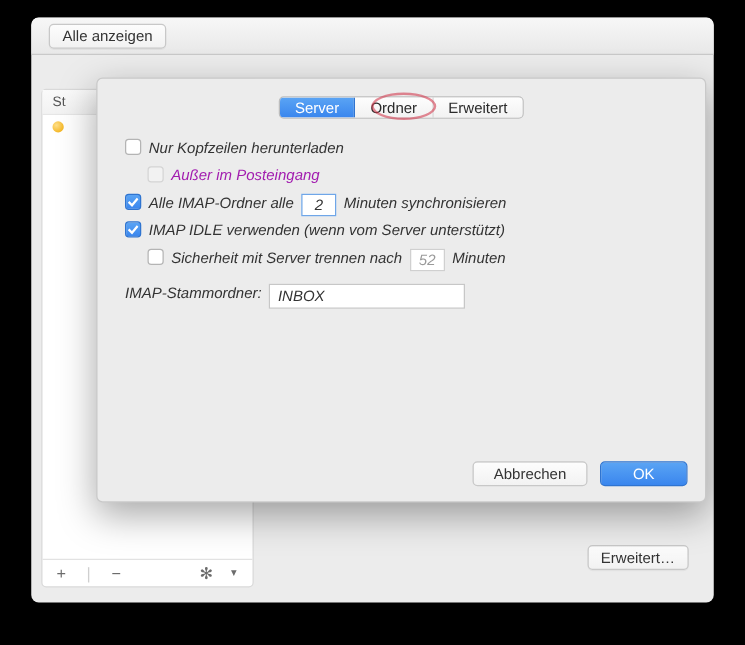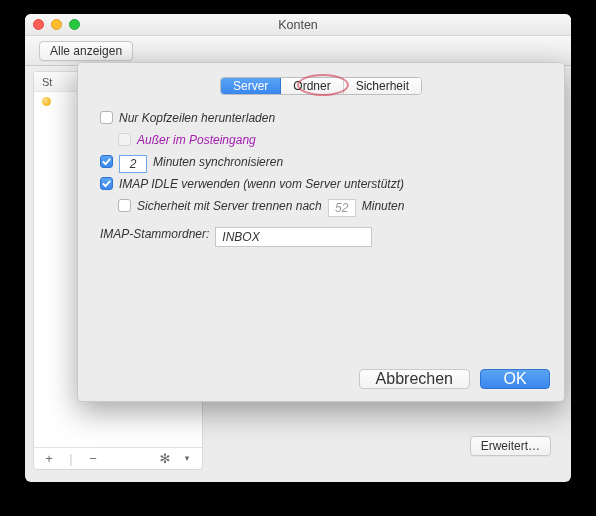--- a/index.html
+++ b/index.html
@@ -211,47 +211,39 @@
   }
   .sheet-footer {
     position: absolute;
     right: 14px; bottom: 12px;
     display: flex; gap: 10px;
   }
   .btn {
     height: 20px;
     border-radius: 4px;
     padding: 0 16px;
-    font-size: 16px;
+    font-size: 12px;
     display: inline-flex; align-items: center; justify-content: center;
     min-width: 70px;
   }
   .btn.secondary {
     background: linear-gradient(#fdfdfd,#f2f2f2);
     border: 1px solid #c8c8c8;
     color: #333;
   }
   .btn.primary {
     background: linear-gradient(#5aa4f4,#3a86ee);
     border: 1px solid #2f74d0;
     color: #fff;
   }
 </style>
 </head>
 <body>
 
 <div class="window">
-  <div class="titlebar">
-    <div class="traffic">
-      <div class="dot red"></div>
-      <div class="dot yel"></div>
-      <div class="dot grn"></div>
-    </div>
-    <span>Konten</span>
-  </div>
 
   <div class="toolbar">
     <div class="macbtn">
       <span>Alle anzeigen</span>
     </div>
   </div>
 
   <div class="body">
     <div class="sidebar">
       <div class="sidebar-head">
@@ -279,21 +271,21 @@
     <div class="segrow">
       <div class="highlight-ellipse"></div>
       <div class="seg">
         <div class="seg-item selected">
           <span>Server</span>
         </div>
         <div class="seg-item">
           <span>Ordner</span>
         </div>
         <div class="seg-item">
-          <span>Sicherheit</span>
+          <span>Erweitert</span>
         </div>
       </div>
     </div>
 
     <div class="form">
 
       <div class="row">
         <span class="checkbox">
           
         </span>
@@ -304,20 +296,21 @@
         <span class="checkbox disabled"></span>
         <span class="disabled-text">Außer im Posteingang</span>
       </div>
 
       <div class="row">
         <span class="checkbox checked">
           <svg viewBox="0 0 10 10">
               <path d="M1 5 L4 8 L9 2" stroke="#fff" stroke-width="2" fill="none"></path>
             </svg>
         </span>
+        <span>Alle IMAP-Ordner alle</span>
         <span class="numbox">
           <span>2</span>
         </span>
         <span>Minuten synchronisieren</span>
       </div>
 
       <div class="row">
         <span class="checkbox checked">
           <svg viewBox="0 0 10 10">
               <path d="M1 5 L4 8 L9 2" stroke="#fff" stroke-width="2" fill="none"></path>

